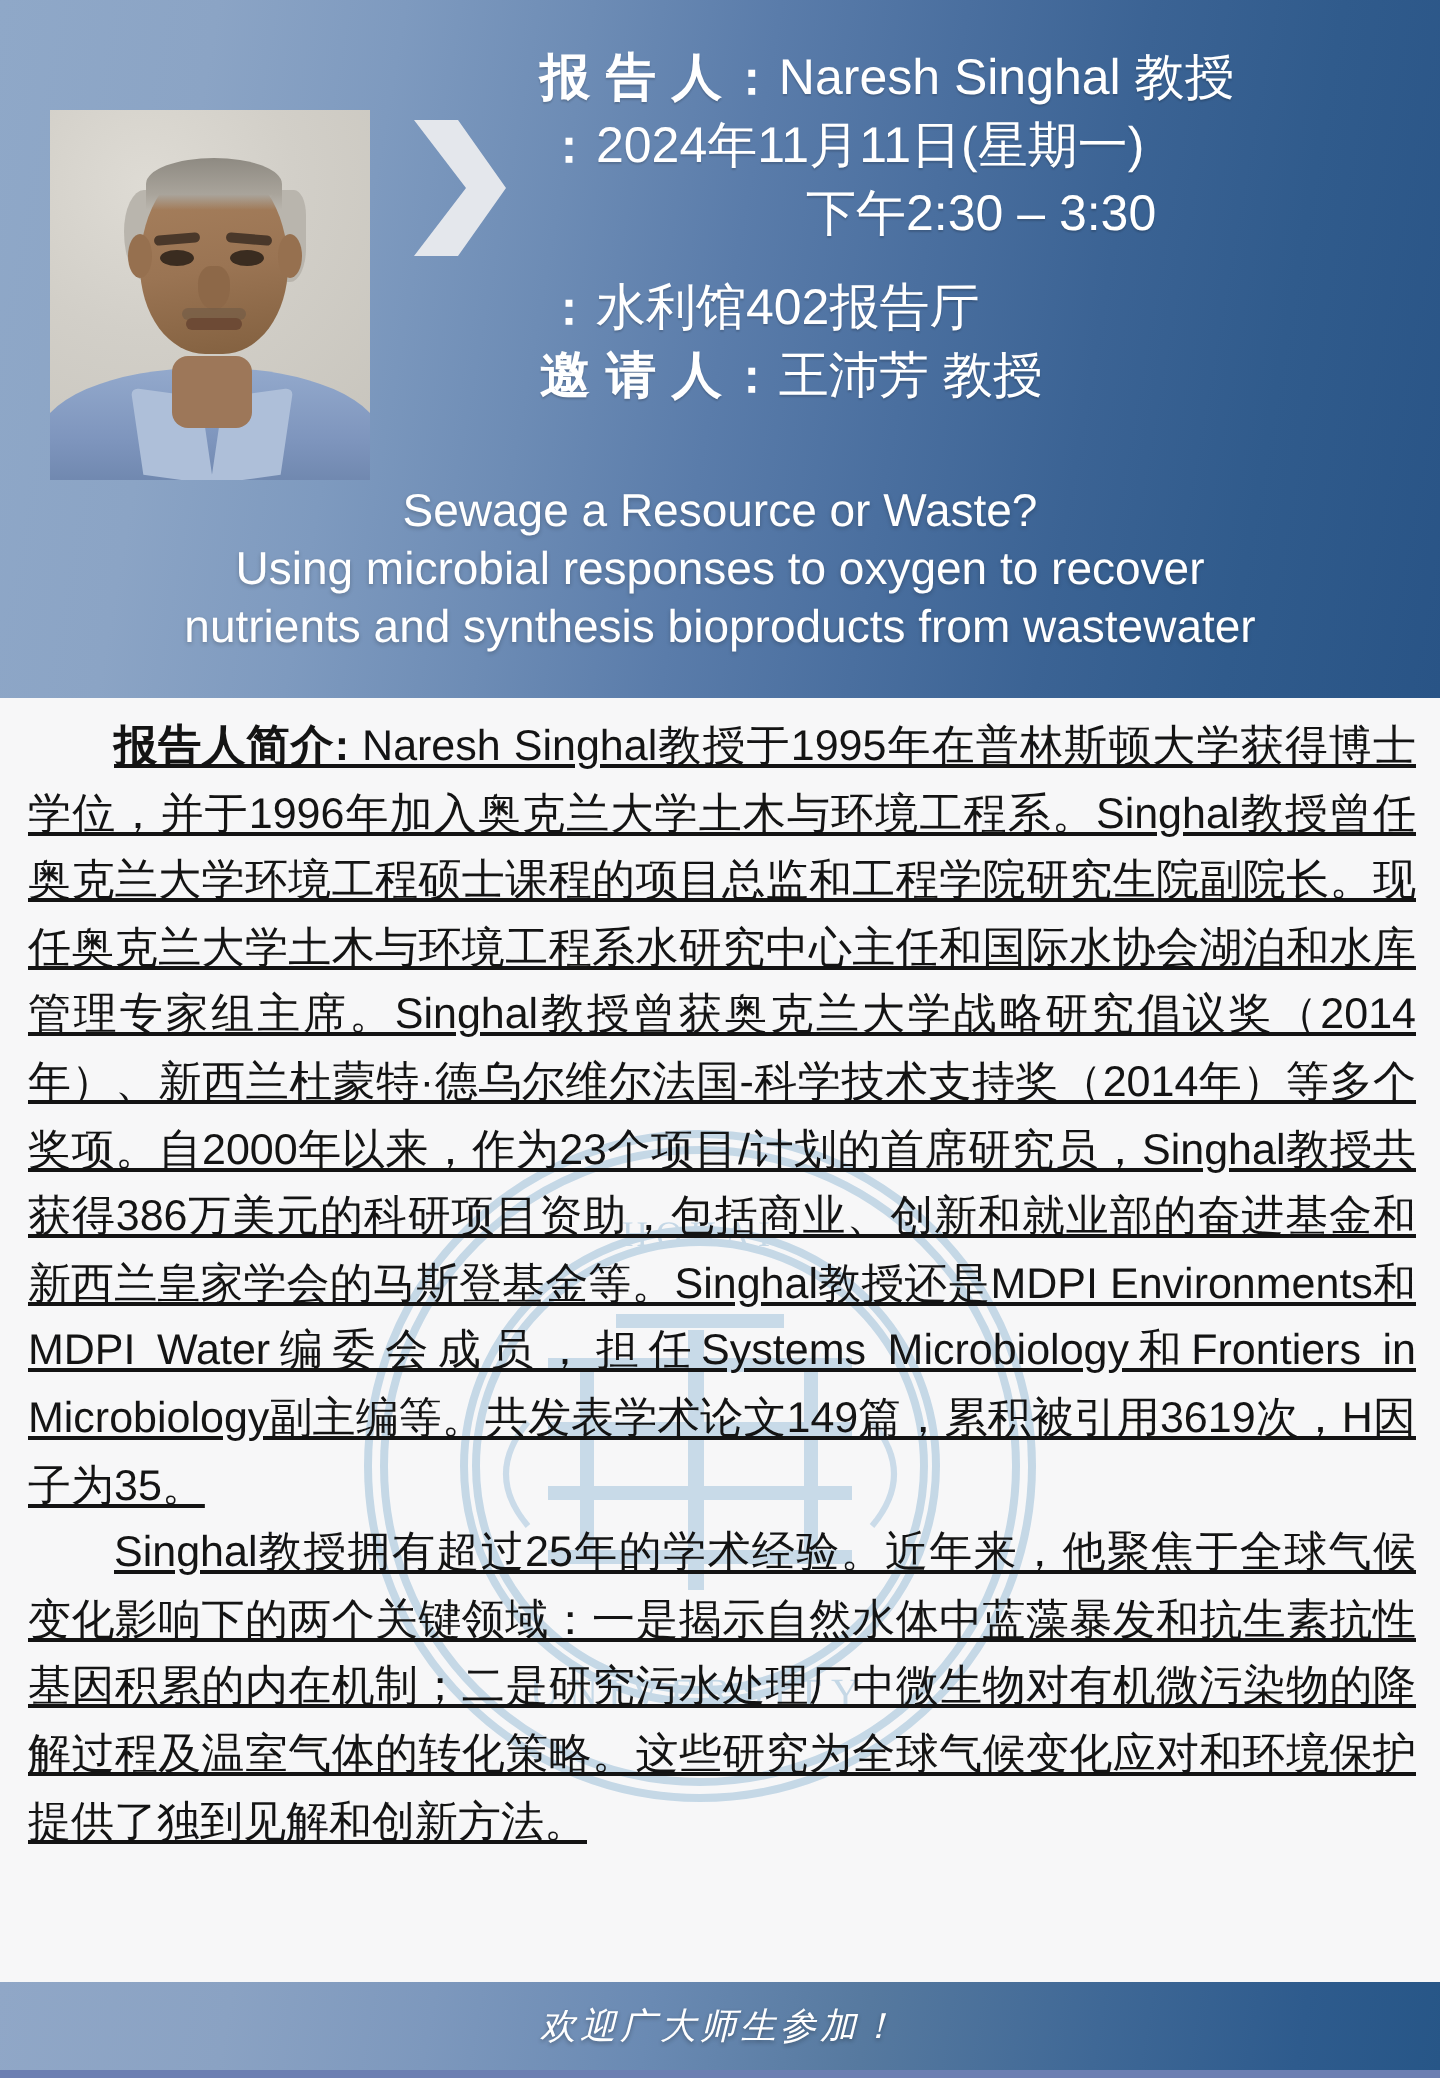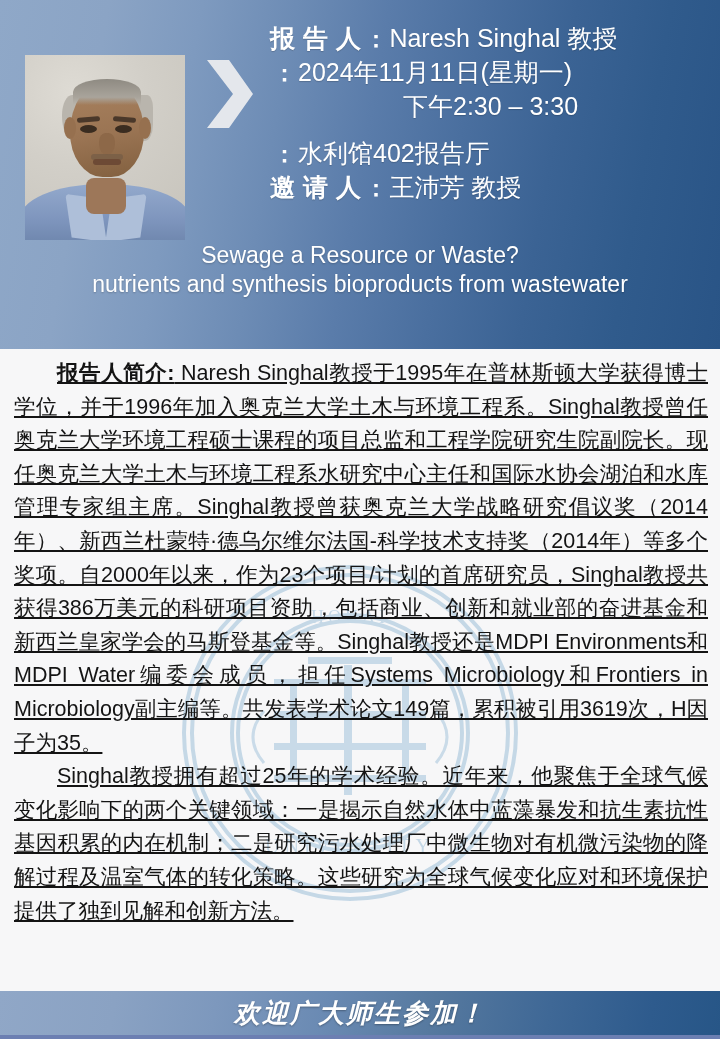--- a/index.html
+++ b/index.html
@@ -283,23 +283,23 @@
         #2e5b8d 90%,
         #275687 100%);
     border-bottom: 4px solid #6c7fb2;
     box-sizing: border-box;
     display: flex;
     align-items: center;
     justify-content: center;
   }
   .footer-text {
     color: #ffffff;
-    font-size: 26px;
+    font-size: 18px;
     font-style: italic;
-    font-weight: bold;
+    font-weight: normal;
     letter-spacing: 2px;
     font-family: "Liberation Serif", "DejaVu Serif", serif;
     text-shadow: 0 1px 2px rgba(0,0,0,.3);
   }
   .divider-top {
     position: absolute;
     left: 0;
     top: 349px;
     width: 720px;
     height: 1px;
@@ -363,20 +363,21 @@
       <div class="meta-row">
         <span class="meta-label">邀 请 人</span>
         <span class="meta-colon">：</span>
         <span class="meta-value">王沛芳 教授</span>
       </div>
 
     </div>
 
     <div class="talk-title">
       <div>Sewage a Resource or Waste?</div>
+      <div>Using microbial responses to oxygen to recover</div>
       <div>nutrients and synthesis bioproducts from wastewater</div>
     </div>
   </div>
   <div class="divider-top"></div>
 
   <div class="bio">
 
     <svg class="watermark" viewBox="0 0 344 344">
       <g fill="none" stroke="#bdd3e4" stroke-width="4">
         <circle cx="172" cy="172" r="166"></circle>

